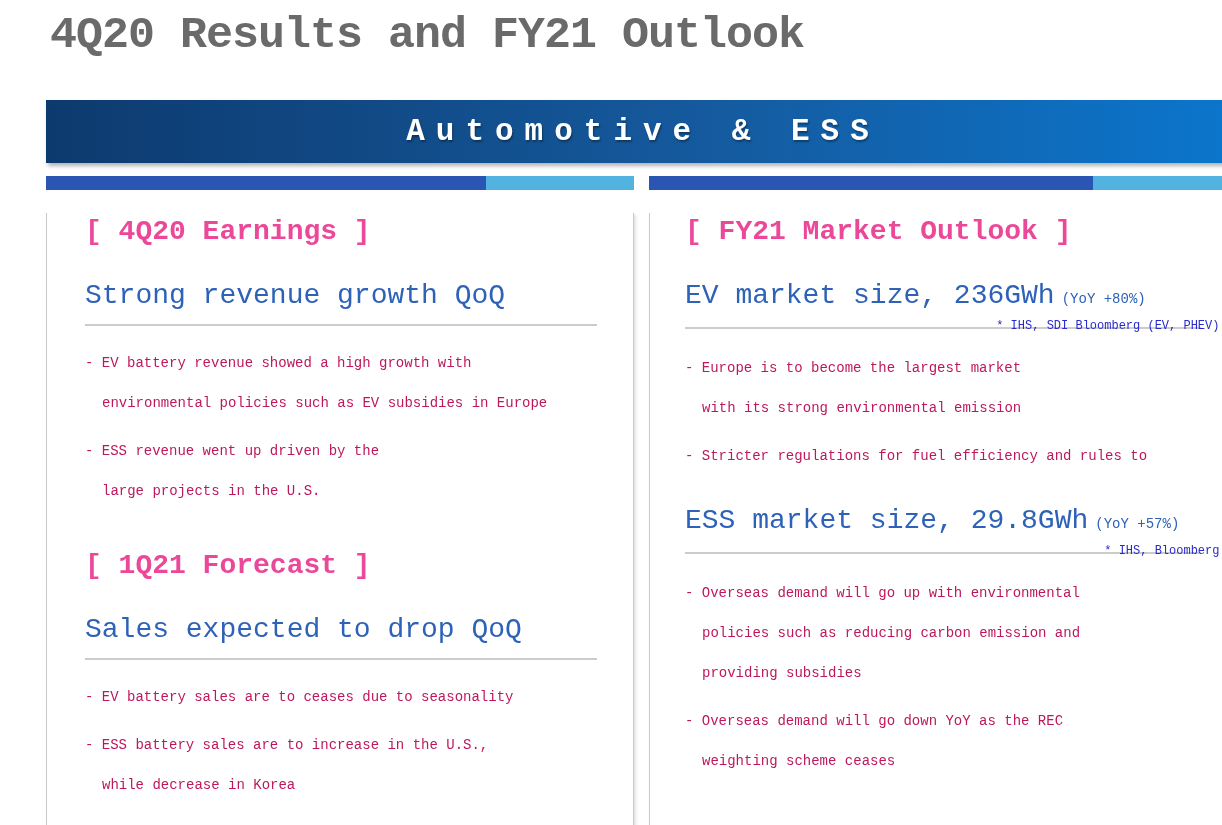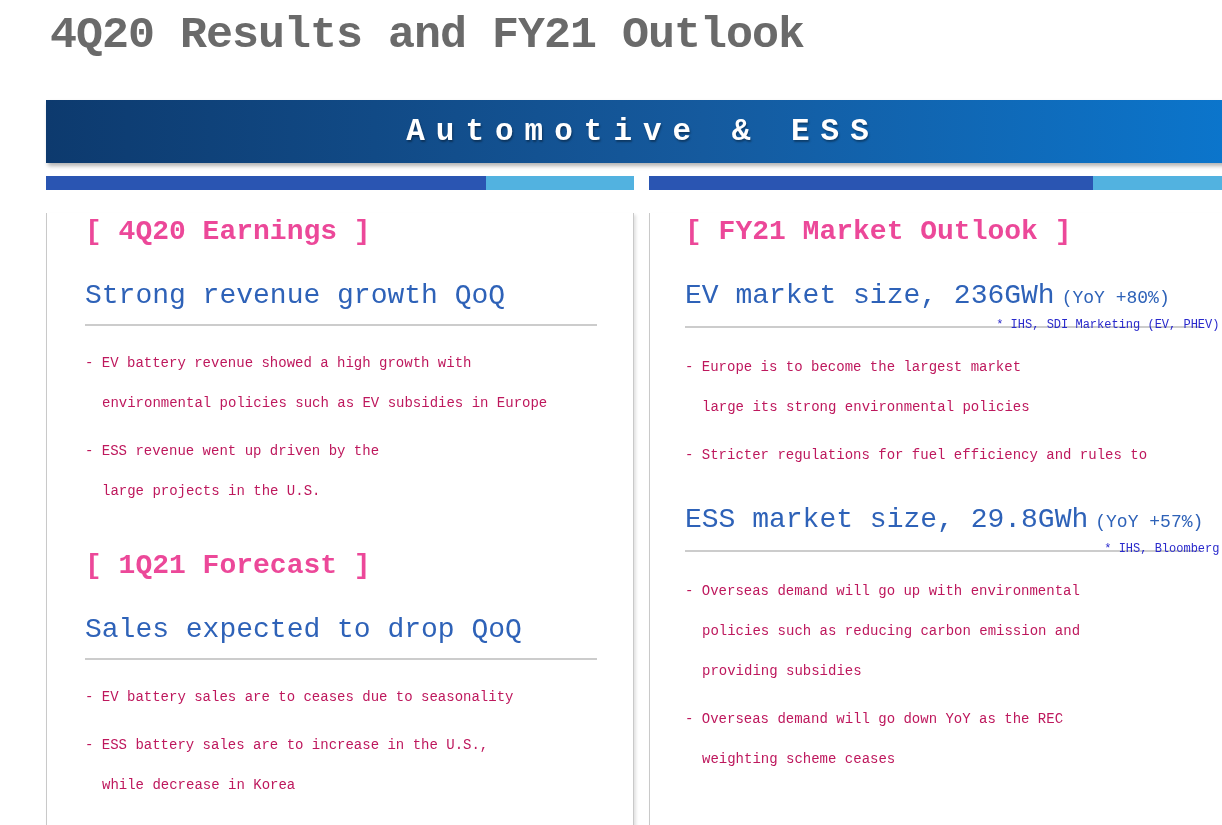--- a/index.html
+++ b/index.html
@@ -37,21 +37,21 @@
   .panel.left .panel-body{padding:0 36px 0 38px;}
   .panel.right .panel-body{padding:0 18px 0 35px;}
   .bracket-heading{
     font-size:28px;font-weight:700;color:#ec4899;line-height:38px;
     margin-top:23px;white-space:nowrap;
   }
   .bracket-heading.second{margin-top:36px;}
   .sub-heading{
     font-size:28px;color:#2e62b8;line-height:38px;margin-top:26px;white-space:nowrap;
   }
-  .sub-heading .suffix{font-size:18px;margin-left:7px;}
+  .sub-heading .suffix{font-size:14px;margin-left:7px;}
   .divider{position:relative;border-bottom:2px solid #cccccc;margin-top:9px;}
   .panel.right .divider{width:96%;}
   .footnote{
     position:absolute;right:-18px;top:-8px;
     font-size:12px;color:#2929cc;white-space:nowrap;
   }
   .bullets{margin-top:17px;font-size:14px;color:#be185d;}
   .panel.right .bullets{margin-top:19px;}
   .bullet+.bullet{margin-top:8px;}
   .b-line{line-height:40px;white-space:nowrap;}
@@ -111,26 +111,26 @@
       <div class="bar-accent"></div>
     </div>
     <div class="panel-body">
 
       <div class="bracket-heading">[ FY21 Market Outlook ]</div>
 
       <div class="sub-heading">
         <span>EV market size, 236GWh</span><span class="suffix">(YoY +80%)</span>
       </div>
       <div class="divider">
-        <span class="footnote">* IHS, SDI Marketing (EV, PHEV)</span>
+        <span class="footnote">* IHS, SDI Bloomberg (EV, PHEV)</span>
       </div>
       <div class="bullets">
         <div class="bullet">
           <div class="b-line">- Europe is to become the largest market</div>
-          <div class="b-line b-cont">large its strong environmental policies</div>
+          <div class="b-line b-cont">with its strong environmental emission</div>
         </div>
         <div class="bullet">
           <div class="b-line">- Stricter regulations for fuel efficiency and rules to</div>
         </div>
       </div>
 
       <div class="sub-heading">
         <span>ESS market size, 29.8GWh</span><span class="suffix">(YoY +57%)</span>
       </div>
       <div class="divider">

